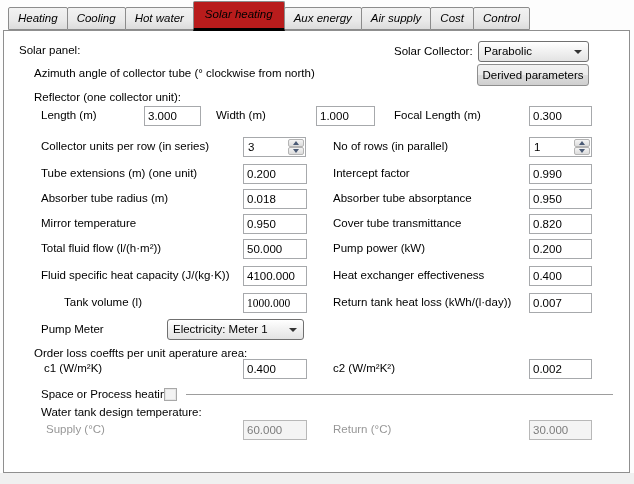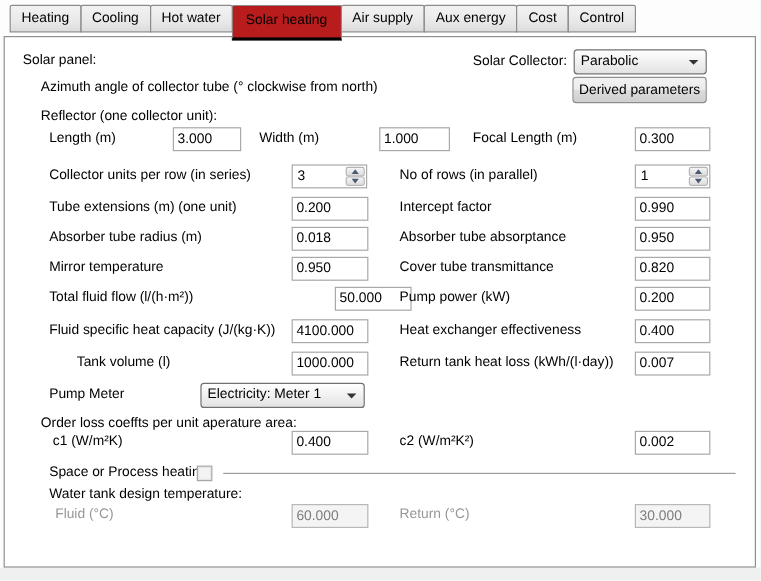--- a/index.html
+++ b/index.html
@@ -4,21 +4,21 @@
 <style>
   html,body{margin:0;padding:0;}
   body{background:#e8e8e8;}
   .screen{
     position:relative;width:634px;height:484px;background:#fdfdfd;
     font-family:"Liberation Sans",sans-serif;font-size:11.5px;color:#000;
     overflow:hidden;
   }
   .bottom-strip{position:absolute;left:0;top:473px;width:634px;height:11px;background:#f0f0f0;}
   
-  .tabbar{position:absolute;left:8px;top:4px;height:27px;display:flex;align-items:flex-start;z-index:3;}
+  .tabbar{position:absolute;left:8px;top:4px;height:27px;display:flex;align-items:flex-end;z-index:3;font-style:italic;}
   .tab{
     height:21px;line-height:21px;padding:0 9px;margin-right:-1px;margin-bottom:1px;
     background:linear-gradient(180deg,#f2f2f2 0%,#e9e9e9 60%,#dcdcdc 100%);
     border:1px solid #8c8c8c;border-radius:2px 2px 0 0;white-space:nowrap;cursor:default;
   }
   .tab.active{
     height:26px;line-height:24px;margin-bottom:0;padding:0 11px;
     background:#b91c1c;border-bottom:3px solid #000000;z-index:4;position:relative;
   }
   
@@ -72,22 +72,22 @@
 </head>
 <body>
 
 <div class="screen">
 
   <div class="tabbar">
     <div class="tab">Heating</div>
     <div class="tab">Cooling</div>
     <div class="tab">Hot water</div>
     <div class="tab active">Solar heating</div>
+    <div class="tab">Aux energy</div>
     <div class="tab">Air supply</div>
-    <div class="tab">Aux energy</div>
     <div class="tab">Cost</div>
     <div class="tab">Control</div>
   </div>
 
   <div class="panel">
 
     <div class="lbl" style="left:15px;top:10px;">Solar panel:</div>
     <div class="lbl" style="left:390px;top:11px;">Solar Collector:</div>
     <div class="combo" style="left:474px;top:10px;width:111px;">
       <span class="ctext">Parabolic</span>
@@ -139,52 +139,52 @@
     <input class="tbox" style="left: 239px; top: 158px; width: 56px;" value="0.018">
     <div class="lbl" style="left:329px;top:158px;">Absorber tube absorptance</div>
     <input class="tbox" style="left: 525px; top: 158px; width: 55px;" value="0.950">
 
     <div class="lbl" style="left:37px;top:183px;">Mirror temperature</div>
     <input class="tbox" style="left: 239px; top: 183px; width: 56px;" value="0.950">
     <div class="lbl" style="left:329px;top:183px;">Cover tube transmittance</div>
     <input class="tbox" style="left: 525px; top: 183px; width: 55px;" value="0.820">
 
     <div class="lbl" style="left:37px;top:208px;">Total fluid flow (l/(h·m²))</div>
-    <input class="tbox" style="left: 239px; top: 208px; width: 56px; margin-left: 36px;" value="50.000">
+    <input class="tbox" style="left: 239px; top: 208px; width: 56px;" value="50.000">
     <div class="lbl" style="left:329px;top:208px;">Pump power (kW)</div>
     <input class="tbox" style="left: 525px; top: 208px; width: 55px;" value="0.200">
 
     <div class="lbl" style="left:37px;top:235px;">Fluid specific heat capacity (J/(kg·K))</div>
     <input class="tbox" style="left: 239px; top: 235px; width: 56px;" value="4100.000">
     <div class="lbl" style="left:329px;top:235px;">Heat exchanger effectiveness</div>
     <input class="tbox" style="left: 525px; top: 235px; width: 55px;" value="0.400">
 
     <div class="lbl" style="left:37px;top:262px;margin-left:23px;">Tank volume (l)</div>
-    <input class="tbox" style="left: 239px; top: 262px; width: 56px;" value="1000.000">
+    <input class="tbox" style="left: 239px; top: 262px; width: 56px; font-family: Liberation Serif, serif;" value="1000.000">
     <div class="lbl" style="left:329px;top:262px;">Return tank heat loss (kWh/(l·day))</div>
     <input class="tbox" style="left: 525px; top: 262px; width: 55px;" value="0.007">
 
     <div class="lbl" style="left:37px;top:289px;">Pump Meter</div>
     <div class="combo" style="left:163px;top:288px;width:137px;">
       <span class="ctext">Electricity: Meter 1</span>
       <span class="carrow"></span>
     </div>
 
     <div class="lbl" style="left:30px;top:313px;">Order loss coeffts per unit aperature area:</div>
     <div class="lbl" style="left:40px;top:328px;">c1 (W/m²K)</div>
     <input class="tbox" style="left: 239px; top: 328px; width: 56px;" value="0.400">
     <div class="lbl" style="left:329px;top:328px;">c2 (W/m²K²)</div>
     <input class="tbox" style="left: 525px; top: 328px; width: 55px;" value="0.002">
 
     <div class="lbl" style="left:37px;top:354px;">Space or Process heating</div>
     <div class="chk" style="left:160px;top:357px;"></div>
     <div class="divline" style="left:182px;top:363px;width:427px;"></div>
 
     <div class="lbl" style="left:37px;top:372px;">Water tank design temperature:</div>
-    <div class="lbl gray" style="left:42px;top:389px;">Fluid (°C)</div>
+    <div class="lbl gray" style="left:42px;top:389px;">Supply (°C)</div>
     <input class="tbox" style="left: 239px; top: 389px; width: 56px;" disabled="" value="60.000">
     <div class="lbl gray" style="left:329px;top:389px;">Return (°C)</div>
     <input class="tbox" style="left: 525px; top: 389px; width: 55px;" disabled="" value="30.000">
 
   </div>
 
   <div class="bottom-strip"></div>
 </div>
 
 </body></html>

